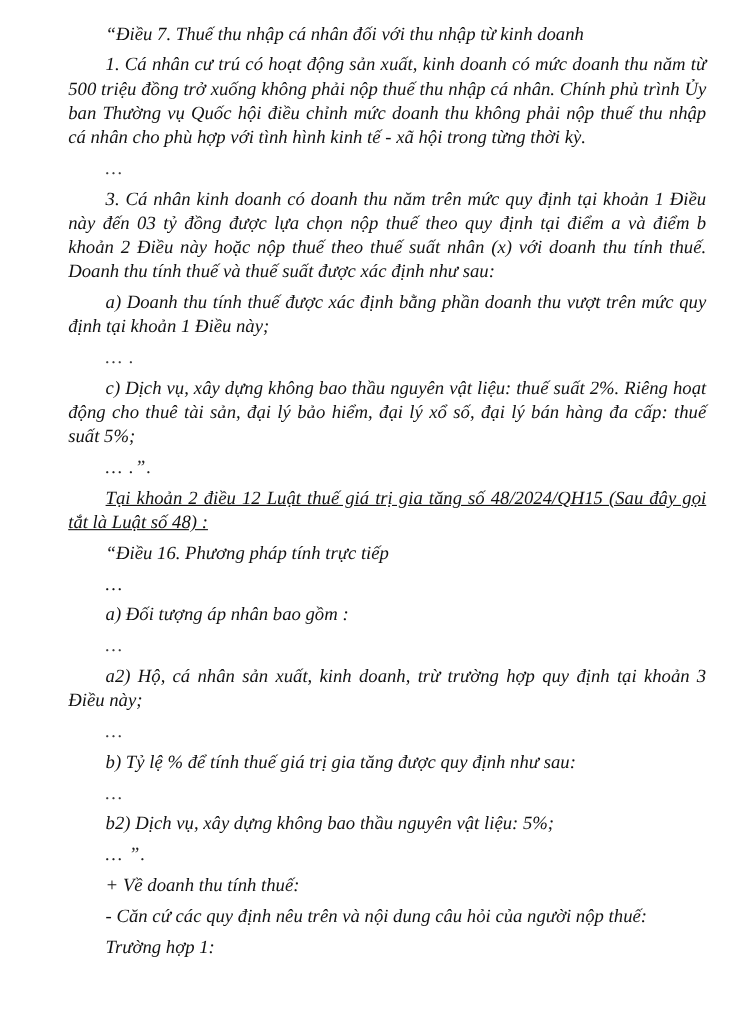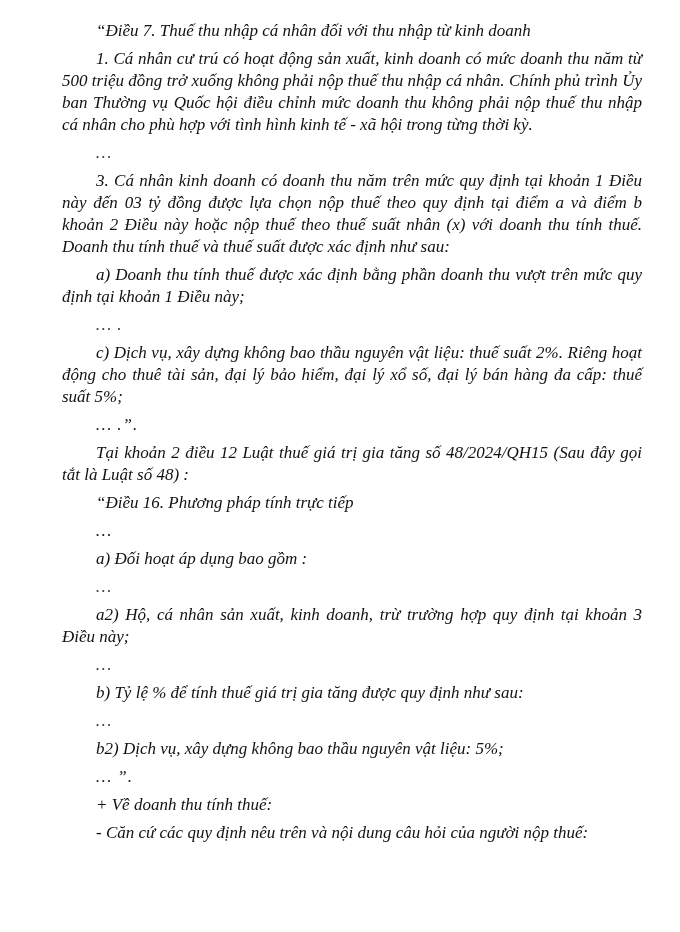--- a/index.html
+++ b/index.html
@@ -33,20 +33,21 @@
   
   .bi {
     font-style: italic;
     font-weight: bold;
     font-size: 17.5px;
   }
   
   .rm {
     font-style: normal;
     font-weight: normal;
+    text-decoration: underline;
   }
   
   .b {
     font-style: normal;
     font-weight: bold;
     text-align: left;
   }
   
   .el {
     font-style: normal;
@@ -85,23 +86,24 @@
   <p>1. Cá nhân cư trú có hoạt động sản xuất, kinh doanh có mức doanh thu năm từ 500 triệu đồng trở xuống không phải nộp thuế thu nhập cá nhân. Chính phủ trình Ủy ban Thường vụ Quốc hội điều chỉnh mức doanh thu không phải nộp thuế thu nhập cá nhân cho phù hợp với tình hình kinh tế - xã hội trong từng thời kỳ.</p>
   <p class="el el-deep">…</p>
   <p>3. Cá nhân kinh doanh có doanh thu năm trên mức quy định tại khoản 1 Điều này đến 03 tỷ đồng được lựa chọn nộp thuế theo quy định tại điểm a và điểm b khoản 2 Điều này hoặc nộp thuế theo thuế suất nhân (x) với doanh thu tính thuế. Doanh thu tính thuế và thuế suất được xác định như sau:</p>
   <p>a) Doanh thu tính thuế được xác định bằng phần doanh thu vượt trên mức quy định tại khoản 1 Điều này;</p>
   <p class="el">… .</p>
   <p>c) Dịch vụ, xây dựng không bao thầu nguyên vật liệu: thuế suất 2%. Riêng hoạt động cho thuê tài sản, đại lý bảo hiểm, đại lý xổ số, đại lý bán hàng đa cấp: thuế suất 5%;</p>
   <p class="el el-q">… .”.</p>
   <p class="rm">Tại khoản 2 điều 12  Luật thuế giá trị gia tăng số 48/2024/QH15 (Sau đây gọi tắt là Luật số 48) :</p>
   <p class="bi">“Điều 16. Phương pháp tính trực tiếp</p>
   <p class="el-b">…</p>
-  <p>a) Đối hoạt áp dụng bao gồm :</p>
+  <p>a) Đối tượng áp nhân bao gồm :</p>
   <p class="el">…</p>
   <p>a2) Hộ, cá nhân sản xuất, kinh doanh, trừ trường hợp quy định tại khoản 3 Điều này;</p>
   <p class="el">…</p>
   <p>b) Tỷ lệ % để tính thuế giá trị gia tăng được quy định như sau:</p>
   <p class="el">…</p>
   <p>b2) Dịch vụ, xây dựng không bao thầu nguyên vật liệu: 5%;</p>
   <p class="el el-q">… ”.</p>
   <p class="b ind-plus">+ Về doanh thu tính thuế:</p>
   <p class="b ind-dash">- Căn cứ các quy định nêu trên và nội dung câu hỏi của người nộp thuế:</p>
+  <p class="b ind-dash">Trường hợp 1:</p>
 </div>
 
 </body></html>

